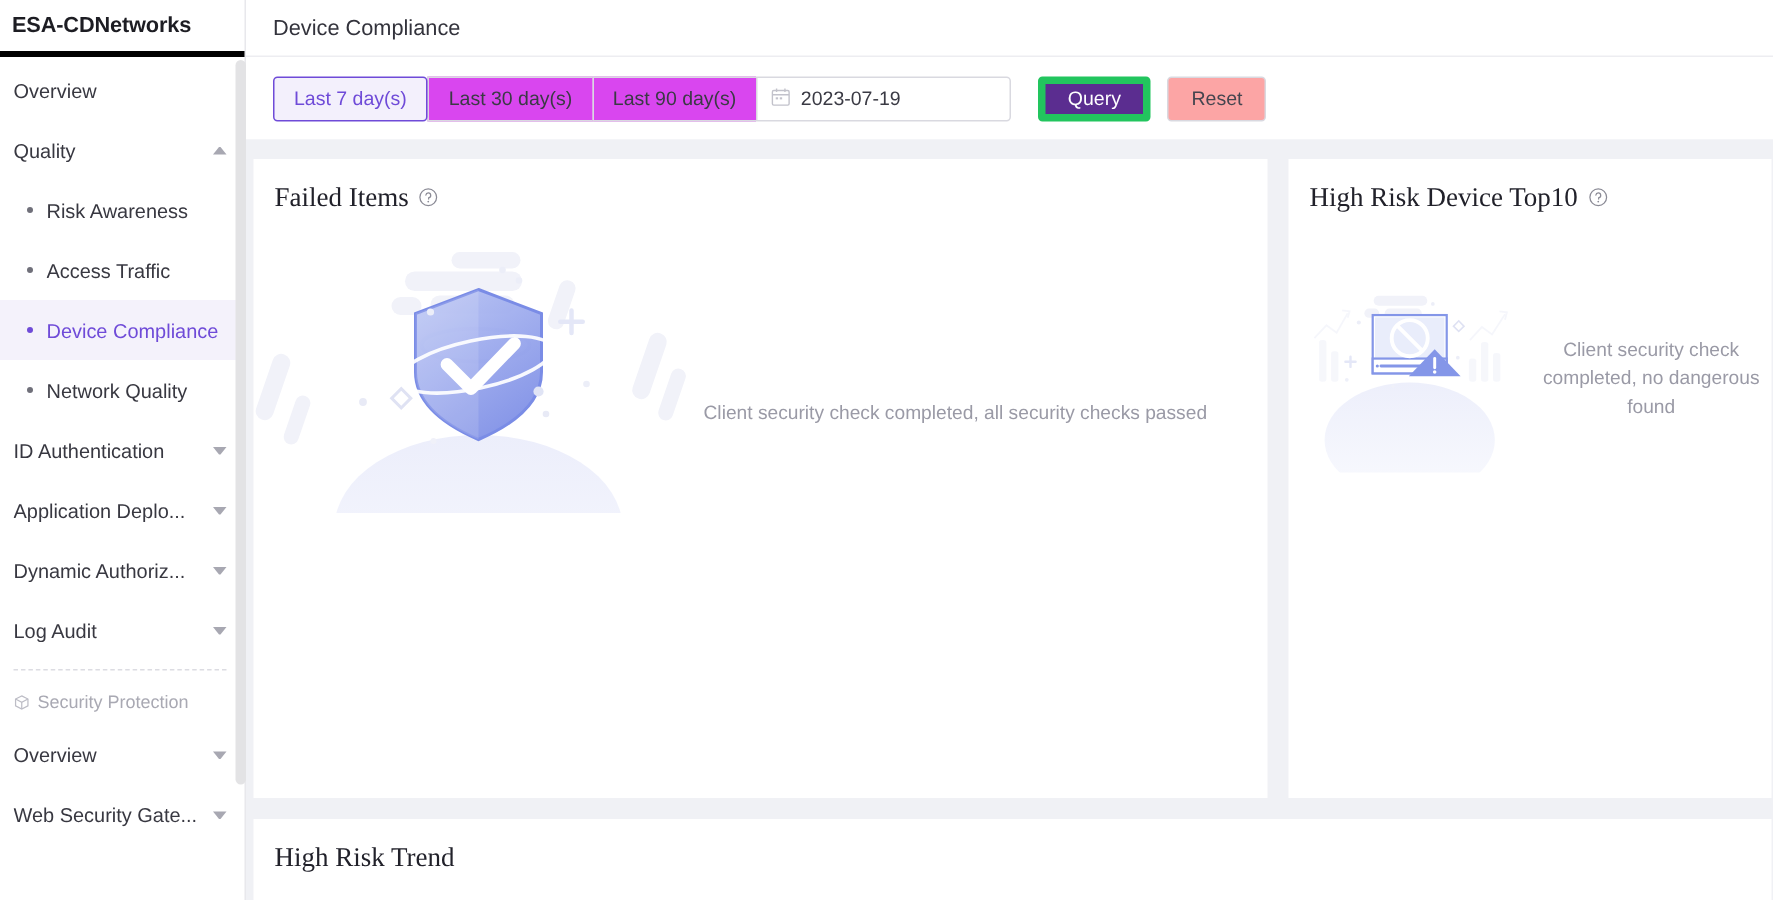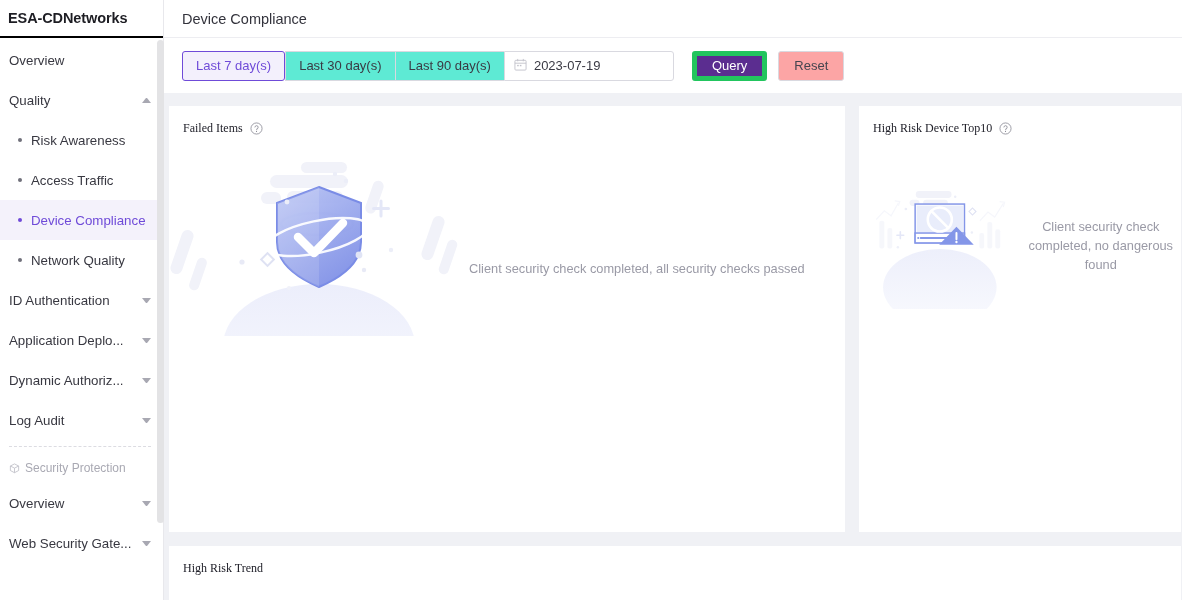--- a/index.html
+++ b/index.html
@@ -20,21 +20,21 @@
     position: relative;
     flex: 0 0 164px;
   }
   .brand {
     height: 38px;
     display: flex; align-items: center;
     padding-left: 8px;
     font-size: 14.5px; font-weight: bold;
     color: #1d1d23;
     letter-spacing: -0.1px;
-    border-bottom: 2px solid #000000;
+    border-bottom: 4px solid #000000;
   }
   .nav {
     height: 562px;
     overflow: hidden;
     position: relative;
     padding-top: 2px;
   }
   .nav-item {
     height: 40px;
     display: flex; align-items: center;
@@ -98,21 +98,21 @@
     display: flex; align-items: center;
     padding-left: 18px;
     gap: 0;
   }
   .seg { display: flex; }
   .seg-btn {
     height: 30px;
     padding: 0 13px;
     display: flex; align-items: center; justify-content: center;
     font-size: 13px; color: #3a3a44;
-    background: #5eead4;
+    background: #d946ef;
     border: 1px solid #d9d9e0;
     border-right: none;
     cursor: pointer;
     white-space: nowrap;
   }
   .seg-btn:first-child { border-radius: 3px 0 0 3px; }
   .seg-btn.selected {
     background: #f3f0fc;
     color: #6f4bd8;
     border: 1px solid #6f4bd8;
@@ -140,21 +140,21 @@
 
   
   .content { padding: 13px 0 0 0; background: #f0f1f5; height: 507px; }
   .row { display: flex; gap: 14px; padding: 0 0 0 5px; }
   .card { background: #ffffff; position: relative; overflow: hidden; }
   .card-left  { width: 676px; height: 426px; }
   .card-right { width: 322px; height: 426px; }
   .card-bottom { width: 1012px; height: 60px; margin-top: 14px; margin-left: 5px; background: #ffffff; }
   .card-title {
     font-family: "Liberation Serif", serif;
-    font-size: 12px; color: #21212a;
+    font-size: 18px; color: #21212a;
     padding: 15px 0 0 14px;
     display: flex; align-items: center; gap: 7px;
   }
   .help-icon { display: inline-flex; align-items: center; }
   .empty-wrap {
     display: flex; flex-direction: row;
     align-items: center; justify-content: flex-start;
   }
   .empty-left { padding-top: 25px; }
   .empty-right { padding-top: 18px; }

